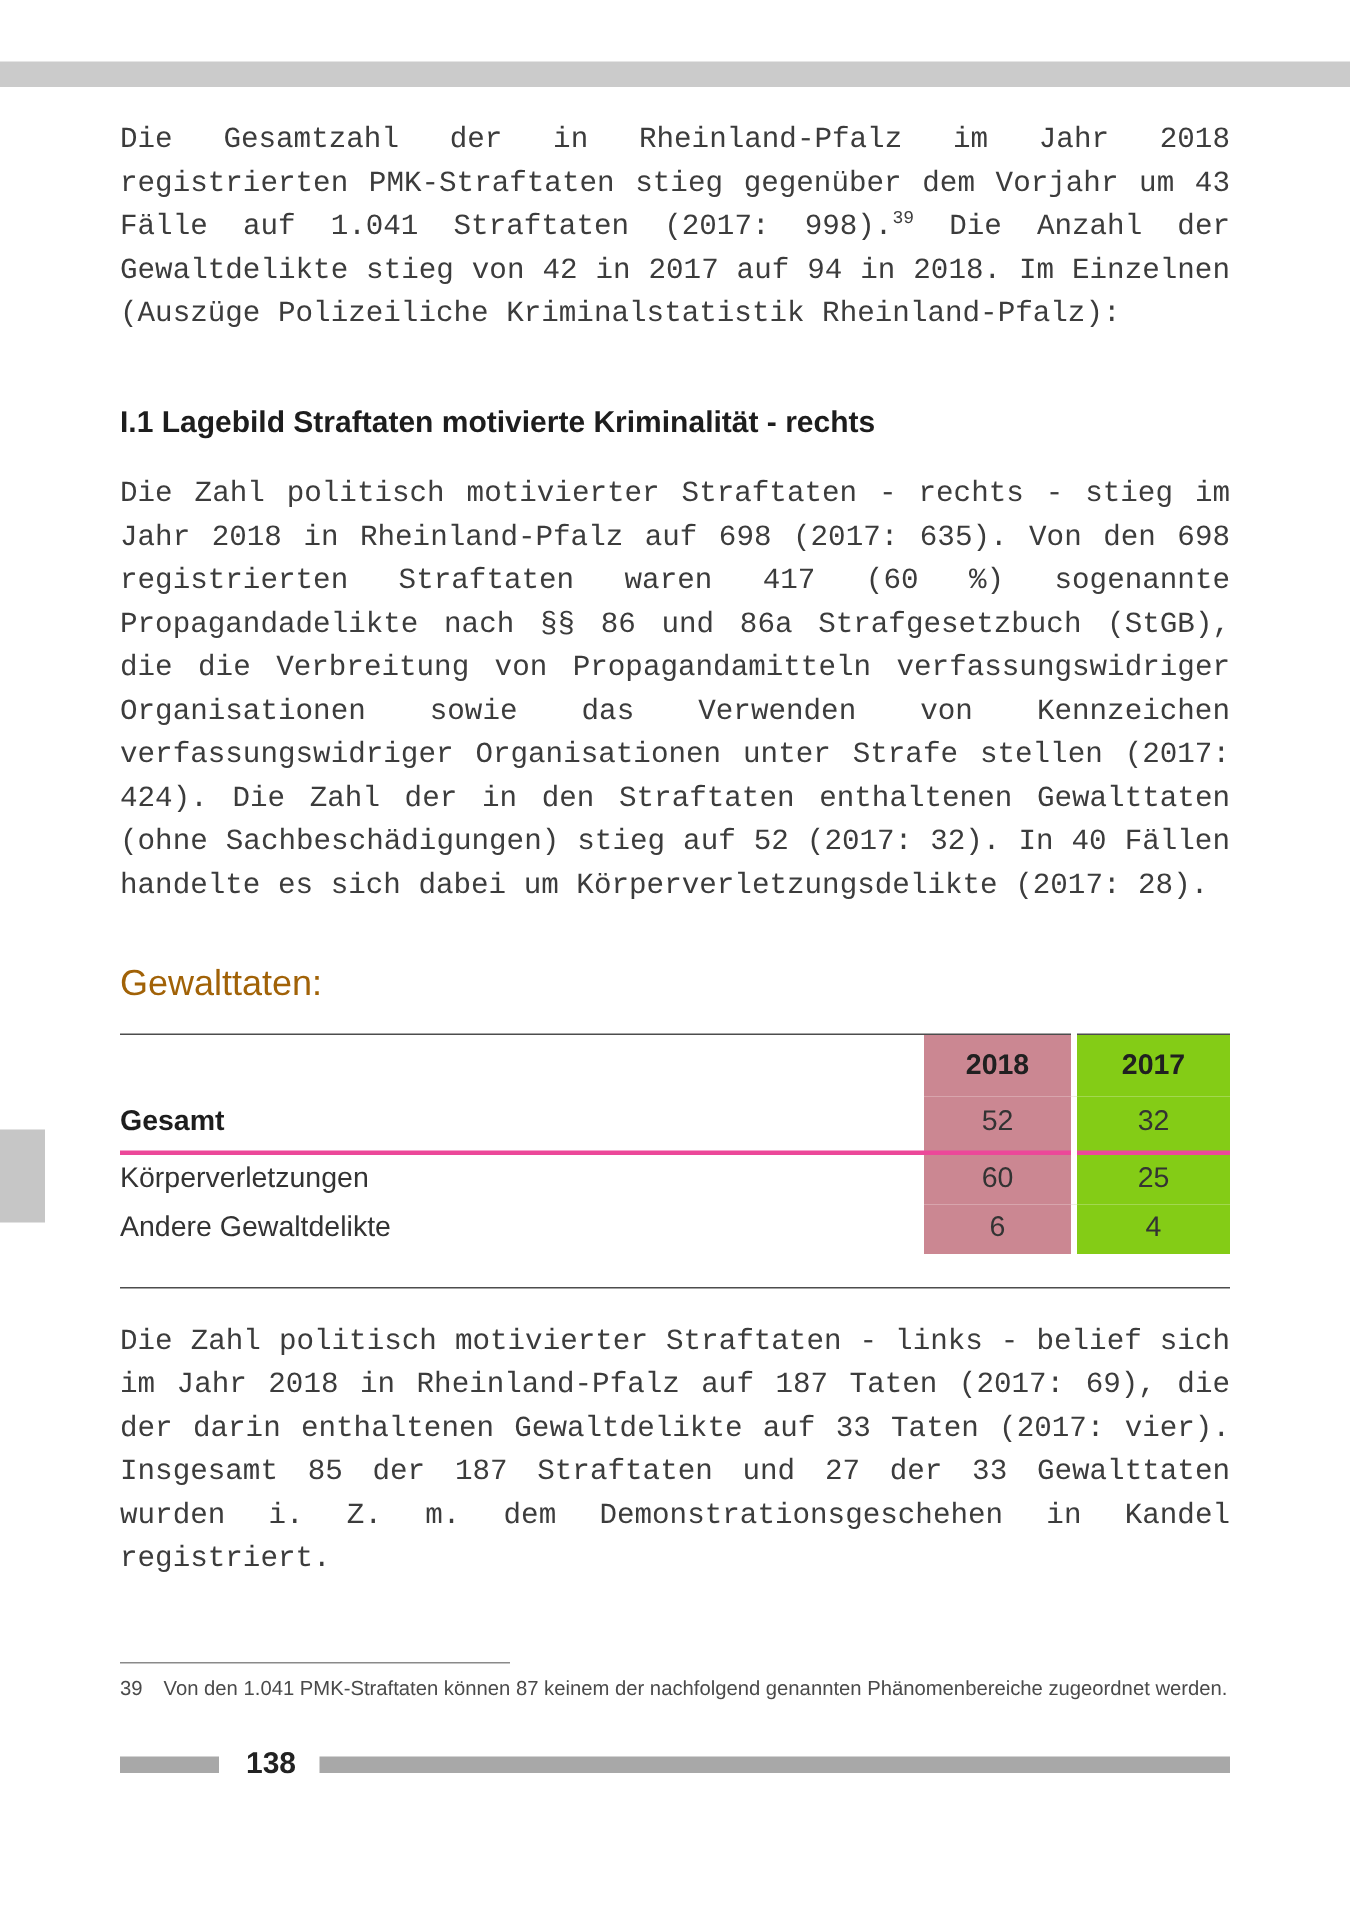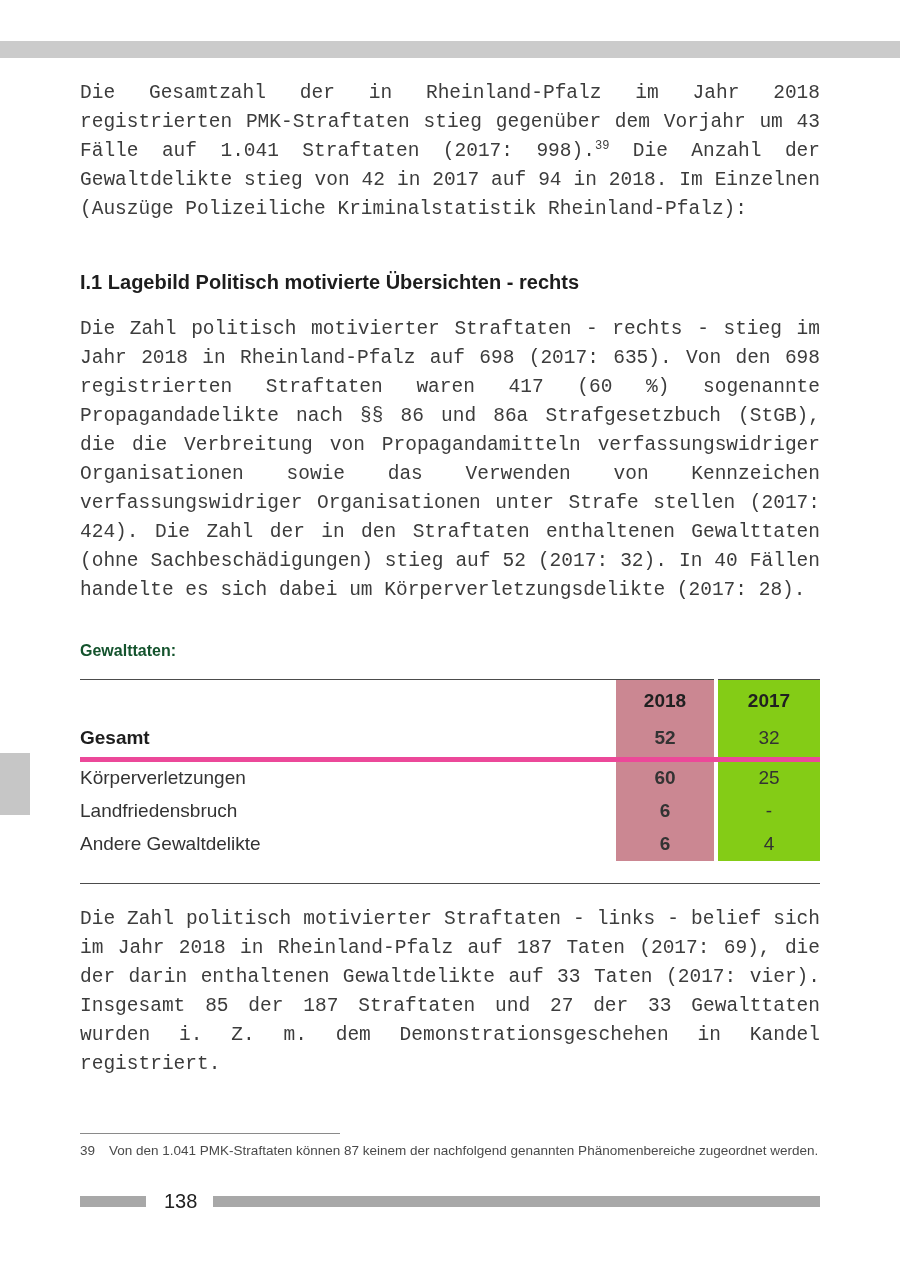--- a/index.html
+++ b/index.html
@@ -18,59 +18,59 @@
 
   h1.section-title { font-size: 20.5px; font-weight: bold; color: #1d1d1d; margin-top: 38px; }
   h2.sub-title     { font-size: 20px;   font-weight: bold; color: #1d1d1d; margin-top: 47px; }
 
   .para {
     font-size: 19.5px; line-height: 29px;
     text-align: justify; margin-top: 21px; color: #3c3c3c; font-family: Liberation Mono, monospace;
   }
   sup.fn-ref { font-size: 12px; vertical-align: super; line-height: 0; }
 
-  .table-caption { font-size: 16px; font-weight: bold; color: #14532d; margin-top: 37px; }
+  .table-caption { font-size: 24px; font-weight: normal; color: #a16207; margin-top: 37px; }
 
   table.violence {
     width: 100%; border-collapse: collapse;
     margin-top: 19px; border-top: 1px solid #4c4c4c;
     font-size: 19px; color: #333333;
   }
   table.violence th { font-weight: bold; color: #202020; }
   .col-label { text-align: left; }
   .col-2018, .col-2017 { text-align: center; }
-  .col-2018 { background: #cb8792; width: 100px; font-weight: bold; }
+  .col-2018 { background: #cb8792; width: 100px; }
   .col-2017 { background: #84cc16; width: 104px; border-left: 4px solid #ffffff; }
   thead th { padding: 10px 16px 9px; }
   tbody td { padding: 5px 0 6px; }
-  tr.row-total td { border-bottom: 5px solid #ec4899; padding-top: 6px; padding-bottom: 8px; }
+  tr.row-total td { border-bottom: 3px solid #ec4899; padding-top: 6px; padding-bottom: 8px; }
   tr.row-total td.col-label { font-weight: bold; color: #1d1d1d; }
 
   .table-bottom-rule { border-top: 1px solid #4c4c4c; margin-top: 22px; height: 0; }
 
   .footnote-rule { border-top: 1px solid #8a8a8a; width: 260px; margin-top: 54px; height: 0; }
   .footnote { display: flex; gap: 14px; font-size: 13.5px; color: #4a4a4a; margin-top: 8px; line-height: 18px; }
 
   .page-footer { display: flex; align-items: center; margin-top: 30px; }
   .footer-bar-left  { width: 66px; height: 11px; background: #a8a8a8; }
-  .page-number { font-size: 20px; color: #222222; padding: 0 16px 0 18px; }
+  .page-number { font-size: 20px; color: #222222; padding: 0 16px 0 18px; font-weight: bold; }
   .footer-bar-right { flex: 1; height: 11px; background: #a8a8a8; }
 </style>
 </head>
 <body>
 
 <div class="top-bar"></div>
 <div class="side-tab"></div>
 
 <div class="content">
 
 
   <p class="para"><span>Die Gesamtzahl der in Rheinland-Pfalz im Jahr 2018 registrierten PMK-Straftaten stieg gegenüber dem Vorjahr um 43 Fälle auf 1.041 Straftaten (2017: 998).</span><sup class="fn-ref">39</sup><span> Die Anzahl der Gewaltdelikte stieg von 42 in 2017 auf 94 in 2018. Im Einzelnen (Auszüge Polizeiliche Kriminalstatistik Rheinland-Pfalz):</span></p>
 
-  <h2 class="sub-title">I.1 Lagebild Politisch motivierte Übersichten - rechts</h2>
+  <h2 class="sub-title">I.1 Lagebild Straftaten motivierte Kriminalität - rechts</h2>
 
   <p class="para">Die Zahl politisch motivierter Straftaten - rechts - stieg im Jahr 2018 in Rheinland-Pfalz auf 698 (2017: 635). Von den 698 registrierten Straftaten waren 417 (60 %) sogenannte Propagandadelikte nach §§ 86 und 86a Strafgesetzbuch (StGB), die die Verbreitung von Propagandamitteln verfassungswidriger Organisationen sowie das Verwenden von Kennzeichen verfassungswidriger Organisationen unter Strafe stellen (2017: 424). Die Zahl der in den Straftaten enthaltenen Gewalttaten (ohne Sachbeschädigungen) stieg auf 52 (2017: 32). In 40 Fällen handelte es sich dabei um Körperverletzungsdelikte (2017: 28).</p>
 
   <div class="table-caption">Gewalttaten:</div>
 
   <table class="violence">
     <thead>
       <tr>
         <th class="col-label"></th>
         <th class="col-2018">2018</th>
@@ -80,25 +80,20 @@
     <tbody>
       <tr class="row-total">
         <td class="col-label">Gesamt</td>
         <td class="col-2018">52</td>
         <td class="col-2017">32</td>
       </tr>
       <tr>
         <td class="col-label">Körperverletzungen</td>
         <td class="col-2018">60</td>
         <td class="col-2017">25</td>
-      </tr>
-      <tr>
-        <td class="col-label">Landfriedensbruch</td>
-        <td class="col-2018">6</td>
-        <td class="col-2017">-</td>
       </tr>
       <tr>
         <td class="col-label">Andere Gewaltdelikte</td>
         <td class="col-2018">6</td>
         <td class="col-2017">4</td>
       </tr>
     </tbody>
   </table>
 
   <div class="table-bottom-rule"></div>

